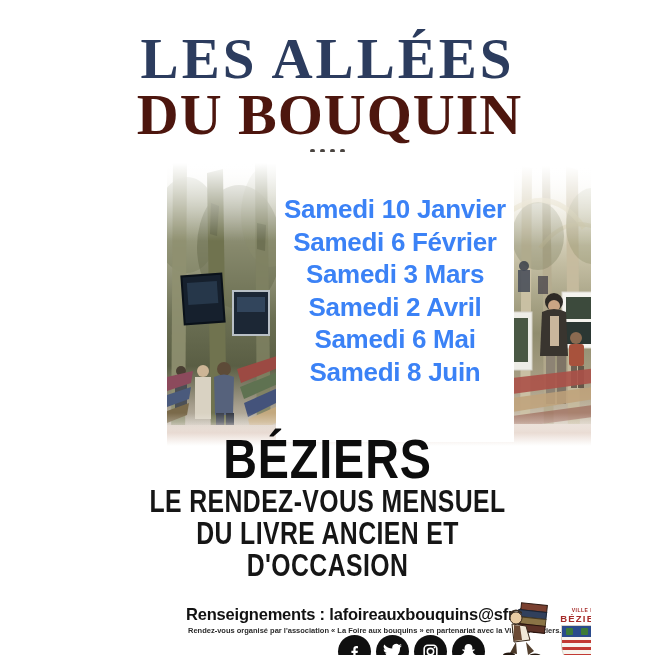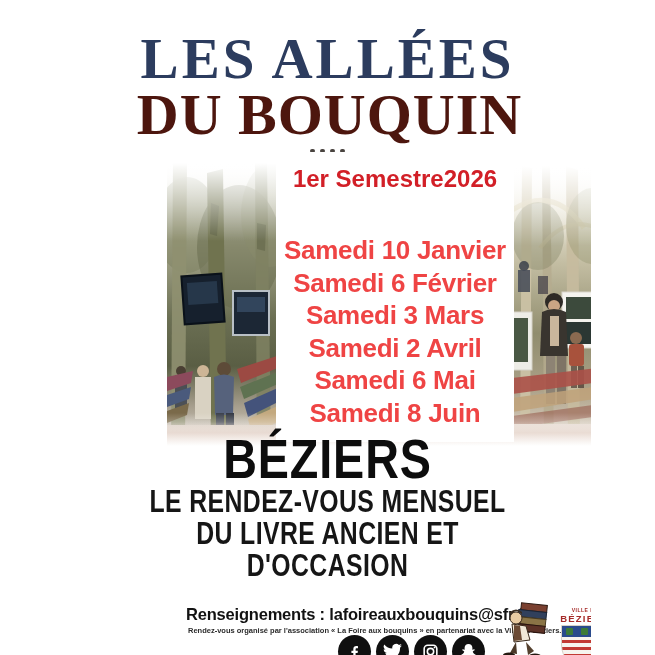--- a/index.html
+++ b/index.html
@@ -30,21 +30,21 @@
   
   .center-box{
     position:absolute;left:212px;top:136px;width:238px;height:290px;
     background:#ffffff;z-index:3;text-align:center;
   }
   .semester{
     margin-top:13px;font-size:24px;font-weight:700;color:#d21f27;white-space:nowrap;
   }
   .dates{margin-top:41px;}
   .date{
-    font-size:26px;font-weight:700;color:#ef4444;line-height:32.5px;
+    font-size:26px;font-weight:700;color:#3b82f6;line-height:32.5px;
     letter-spacing:-0.3px;white-space:nowrap;
   }
   
   .city{
     position:absolute;top:417px;left:0;width:100%;text-align:center;z-index:4;
     font-size:55px;font-weight:700;color:#0d0d0d;letter-spacing:1px;
     transform:scaleX(.85);transform-origin:center;line-height:52px;
   }
   .tag{position:absolute;left:0;width:100%;text-align:center;z-index:4;
     font-size:31px;font-weight:700;color:#161616;transform:scaleX(.8);transform-origin:center;
@@ -214,21 +214,20 @@
       <polygon points="0,250 102,236 102,248 0,262" fill="#9c6a5a" opacity=".7"></polygon>
       <rect y="258" width="102" height="21" fill="#e2d6cb"></rect>
       <rect width="102" height="80" fill="url(#grfadeT)"></rect>
       <rect y="247" width="102" height="32" fill="url(#grfadeB)"></rect>
     </svg>
   </div>
 
   <div class="haze"></div>
 
   <div class="center-box">
-    <div class="semester">1er Semestre2026</div>
     <div class="dates">
       <div class="date">Samedi 10 Janvier</div>
       <div class="date">Samedi 6 Février</div>
       <div class="date">Samedi 3 Mars</div>
       <div class="date">Samedi 2 Avril</div>
       <div class="date">Samedi 6 Mai</div>
       <div class="date">Samedi 8 Juin</div>
     </div>
   </div>
 

